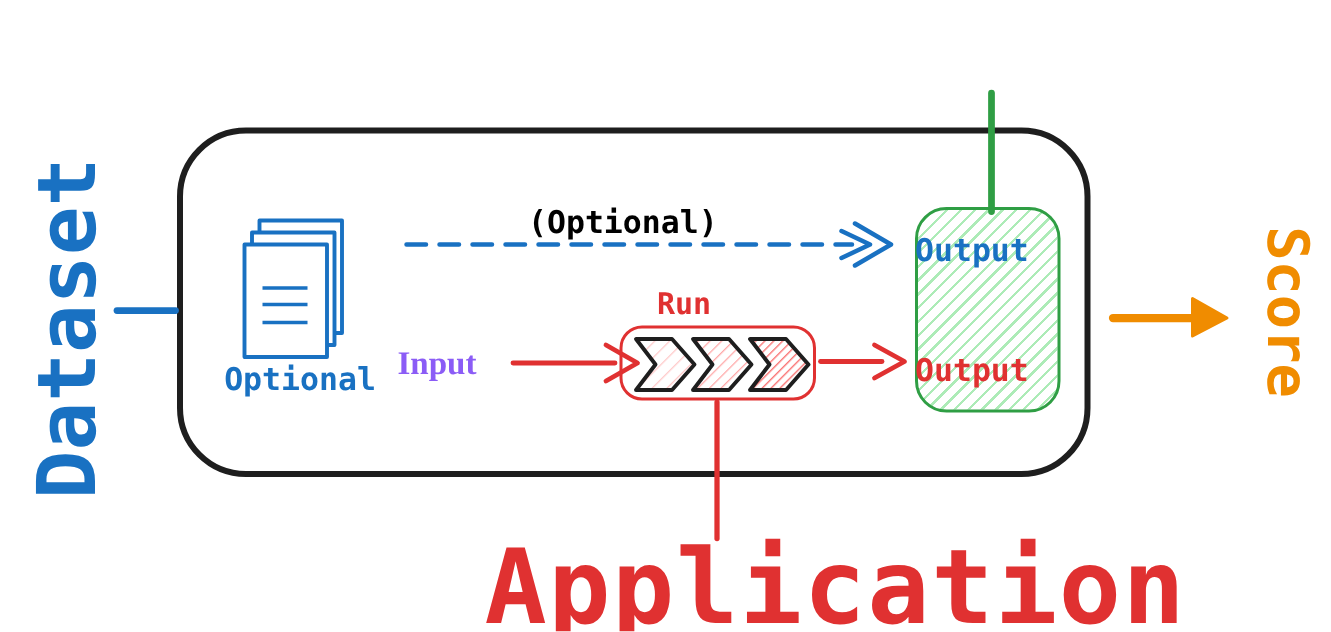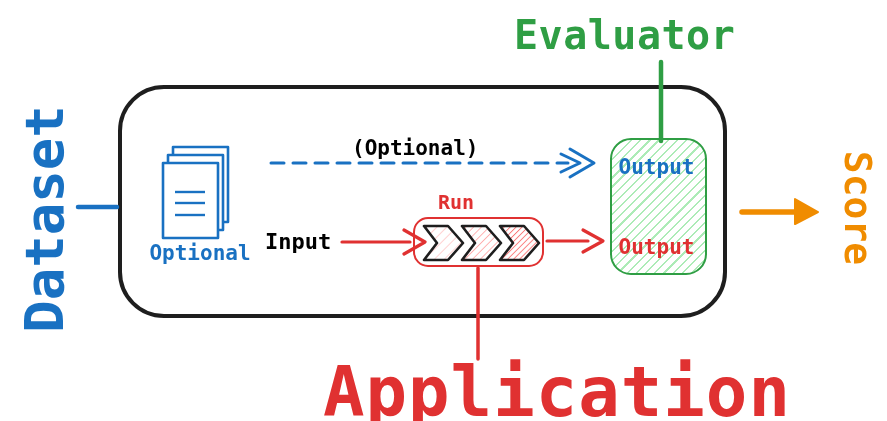--- a/index.html
+++ b/index.html
@@ -68,28 +68,28 @@
   #examples-label {
     left: 148px; top: 241px; width: 104px; text-align: center;
     font-size: 21px; color: #1971c2;
   }
   #optional-label {
     left: 352px; top: 136px;
     font-size: 21px; color: #000000;
   }
   #input-label {
     left: 265px; top: 229px;
-    font-size: 22px; color: #000000;
+    font-size: 22px; color: #8b5cf6; font-family: Liberation Serif, serif;
   }
   #run-label {
     left: 438px; top: 190px; width: 80px; 
     font-size: 20px; color: #e03131;
   }
   .output-label {
-    width: 93px; text-align: center;
+    width: 93px; text-align: left;
     font-size: 21px;
   }
   #output-top { left: 610px; top: 155px; color: #1971c2; }
   #output-bottom { left: 610px; top: 235px; color: #e03131; }
   #overlay { left: 0; top: 0; pointer-events: none; }
 </style>
 </head>
 <body>
 
 <div id="canvas">
@@ -155,21 +155,20 @@
     </g>
 
     <g>
       <line x1="742" y1="212" x2="798" y2="212" stroke="#f08c00" stroke-width="5.5" stroke-linecap="round"></line>
       <polygon points="795,199 818,212 795,224" fill="#f08c00" stroke="#f08c00" stroke-width="2" stroke-linejoin="round"></polygon>
     </g>
   </svg>
 
   <div class="abs label" id="dataset-label">Dataset</div>
 
-  <div class="abs label" id="evaluator-label">Evaluator</div>
 
   <div class="abs label" id="application-label">Application</div>
 
   <div class="abs label" id="score-label">Score</div>
 
   <div class="abs label" id="examples-label">Optional</div>
 
   <div class="abs label" id="optional-label">(Optional)</div>
 
   <div class="abs label" id="input-label">Input</div>

